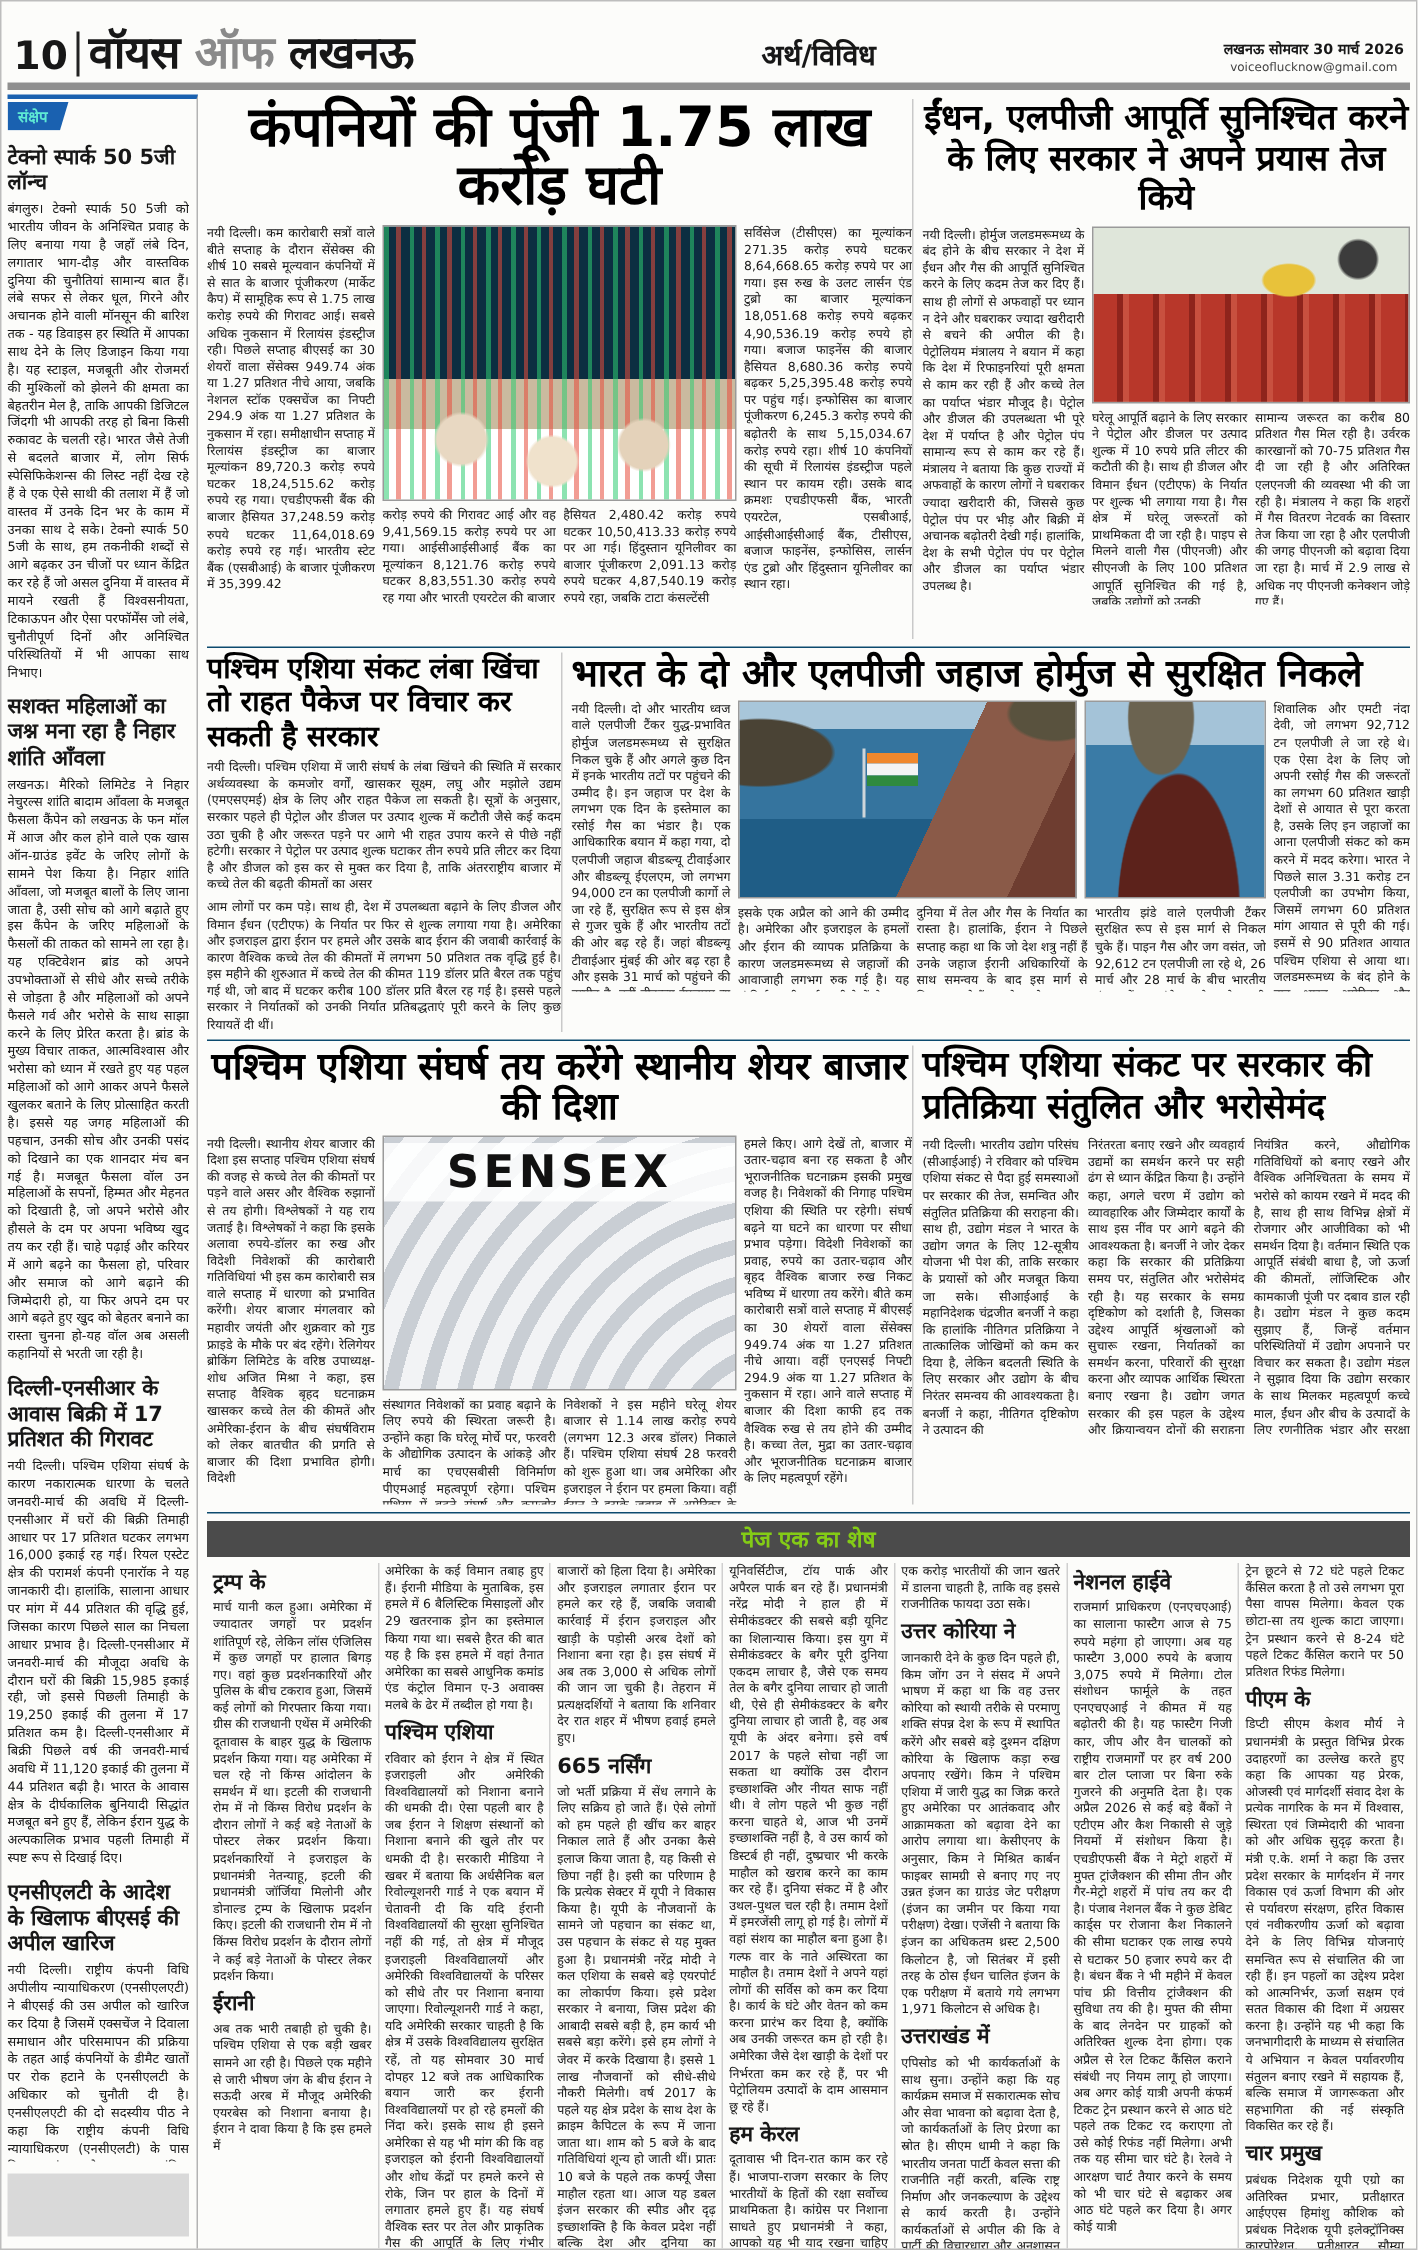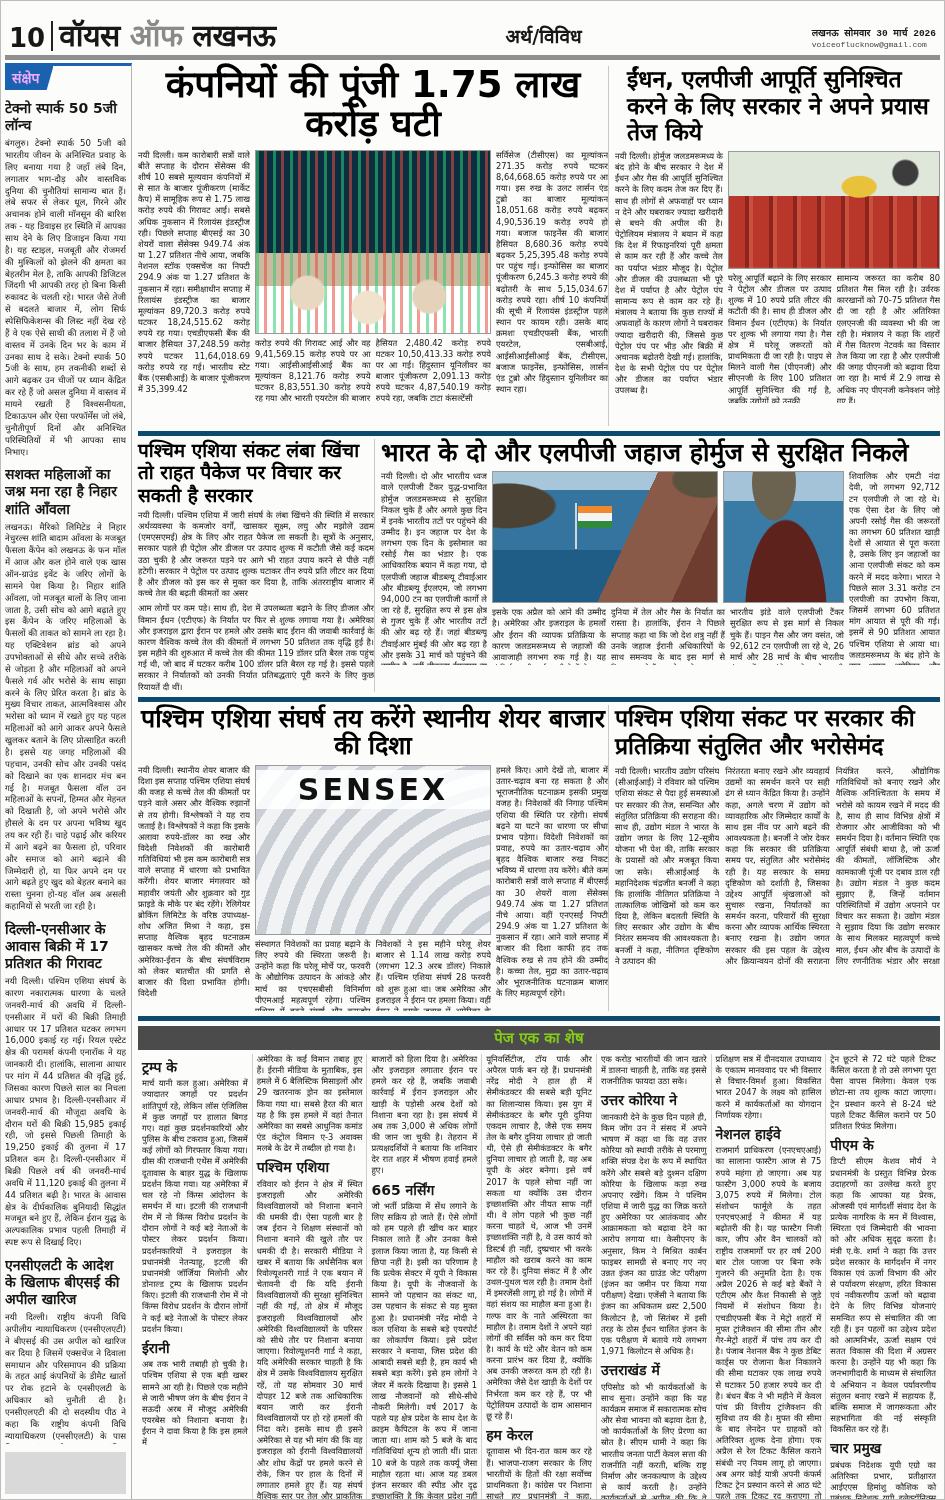--- a/index.html
+++ b/index.html
@@ -7,52 +7,52 @@
         font-family:"DejaVu Sans",sans-serif;color:#171717;overflow:hidden;
         border:1px solid #bdbdbd;box-sizing:border-box;padding:4px 4px 0 4px;}
   
   .masthead{display:flex;align-items:flex-end;justify-content:space-between;height:44px;padding:2px 4px;}
   .mh-left{display:flex;align-items:flex-end;gap:6px;}
   .pgnum{font-size:26px;font-weight:800;line-height:1;}
   .mh-vbar{display:inline-block;width:2px;height:30px;background:#222;}
   .paper-title{margin:0;font-size:30px;font-weight:800;line-height:1;letter-spacing:-0.5px;}
   .t-of{color:#8a8a8a;}
   .mh-center{font-size:19px;font-weight:800;align-self:flex-end;padding-bottom:2px;}
-  .mh-right{text-align:left;line-height:1.25;padding-bottom:1px;font-family:Liberation Mono, monospace;}
+  .mh-right{text-align:center;line-height:1.25;padding-bottom:1px;}
   .mh-date{font-size:9.5px;font-weight:700;}
   .mh-mail{font-size:8px;color:#444;}
   .mh-rule{height:5px;background:#8f8f8f;margin:2px 0 3px 0;}
   
   .main{display:flex;}
   
   .rail{width:121px;flex:0 0 121px;border-right:1px solid #b3b3b3;padding-right:5px;border-top:3px solid #1a61b0;}
-  .rail-tab{display:inline-block;background:#1a61b0;color:#f0abfc;font-weight:700;font-size:14px;
+  .rail-tab{display:inline-block;background:#1a61b0;color:#5eead4;font-weight:700;font-size:10px;
             padding:2px 14px 3px 7px;margin:0 0 2px 0;clip-path:polygon(0 0,100% 0,86% 100%,0 100%);}
   .rail-body{height:1352px;overflow:hidden;}
   .rail h3{font-size:14px;line-height:1.22;margin:8px 0 4px 0;font-weight:800;}
   .rail p{font-size:8.6px;line-height:1.38;text-align:justify;margin:0;}
   .rail-ad{height:42px;background:#d9d9d9;margin-top:8px;}
   
   .content{flex:1;min-width:0;padding-left:6px;}
-  .band{display:flex;border-bottom:5px solid #0c4a6e;padding:3px 0 5px 0;}
+  .band{display:flex;border-bottom:1px solid #0c4a6e;padding:3px 0 5px 0;}
   .col{font-size:8.3px;line-height:1.345;text-align:justify;overflow:hidden;}
   .vsep{border-left:1px solid #c9c9c9;padding-left:6px;}
   h2{font-weight:800;color:#000;}
   
   .lead-art{width:470px;flex:0 0 470px;}
   .h-lead{font-size:37px;line-height:1.05;margin:0 0 6px 0;text-align:center;}
   .lead-body{display:flex;gap:5px;height:276px;}
   .lead-body .w1{width:112px;flex:0 0 112px;}
   .lead-mid{width:236px;flex:0 0 236px;display:flex;flex-direction:column;gap:4px;min-height:0;}
   .lead-mid .row,{display:flex;}
   .row2{display:flex;gap:5px;flex:1;min-height:0;}
   .row2 .col{flex:1;}
   .lead-body .w4{flex:1;}
   .fuel-art{flex:1;min-width:0;}
-  .h-fuel{font-size:23px;line-height:1.16;margin:0 0 5px 12px;}
+  .h-fuel{font-size:23px;line-height:1.16;margin:0 0 5px 0;text-align:center;}
   .fuel-body{display:flex;gap:5px;height:252px;}
   .fuel-body .w1{width:108px;flex:0 0 108px;}
   .fuel-mid{flex:1;display:flex;flex-direction:column;gap:4px;min-height:0;}
   
   .relief-art{width:236px;flex:0 0 236px;}
   .h-relief{font-size:19px;line-height:1.18;margin:0 0 4px 0;}
   .relief-body{display:flex;gap:5px;height:182px;flex-direction:column;}
   .relief-body .col{flex:1;}
   .ships-art{flex:1;min-width:0;}
   .h-ships{font-size:25px;line-height:1.1;margin:0 0 5px 0;}
@@ -281,21 +281,20 @@
             <div>दूतावास भी दिन-रात काम कर रहे हैं। भाजपा-राजग सरकार के लिए भारतीयों के हितों की रक्षा सर्वोच्च प्राथमिकता है। कांग्रेस पर निशाना साधते हुए प्रधानमंत्री ने कहा, आपको यह भी याद रखना चाहिए कि कांग्रेस इस संवेदनशील मुद्दे पर किस तरह के बयान दे रही है - वे खतरनाक हैं। कांग्रेस खाड़ी देशों में रहने वाले लगभग</div>
           </div>
           <div class="rcol">
             <div>एक करोड़ भारतीयों की जान खतरे में डालना चाहती है, ताकि वह इससे राजनीतिक फायदा उठा सके।</div>
             <div class="rh">उत्तर कोरिया ने</div>
             <div>जानकारी देने के कुछ दिन पहले ही, किम जोंग उन ने संसद में अपने भाषण में कहा था कि वह उत्तर कोरिया को स्थायी तरीके से परमाणु शक्ति संपन्न देश के रूप में स्थापित करेंगे और सबसे बड़े दुश्मन दक्षिण कोरिया के खिलाफ कड़ा रुख अपनाए रखेंगे। किम ने पश्चिम एशिया में जारी युद्ध का जिक्र करते हुए अमेरिका पर आतंकवाद और आक्रामकता को बढ़ावा देने का आरोप लगाया था। केसीएनए के अनुसार, किम ने मिश्रित कार्बन फाइबर सामग्री से बनाए गए नए उन्नत इंजन का ग्राउंड जेट परीक्षण (इंजन का जमीन पर किया गया परीक्षण) देखा। एजेंसी ने बताया कि इंजन का अधिकतम थ्रस्ट 2,500 किलोटन है, जो सितंबर में इसी तरह के ठोस ईंधन चालित इंजन के एक परीक्षण में बताये गये लगभग 1,971 किलोटन से अधिक है।</div>
             <div class="rh">उत्तराखंड में</div>
             <div>एपिसोड को भी कार्यकर्ताओं के साथ सुना। उन्होंने कहा कि यह कार्यक्रम समाज में सकारात्मक सोच और सेवा भावना को बढ़ावा देता है, जो कार्यकर्ताओं के लिए प्रेरणा का स्रोत है। सीएम धामी ने कहा कि भारतीय जनता पार्टी केवल सत्ता की राजनीति नहीं करती, बल्कि राष्ट्र निर्माण और जनकल्याण के उद्देश्य से कार्य करती है। उन्होंने कार्यकर्ताओं से अपील की कि वे पार्टी की विचारधारा और अनुशासन को आत्मसात करते हुए सरकार की योजनाओं को अंतिम पंक्ति के व्यक्ति तक पहुंचाने में सक्रिय भूमिका निभाएं।</div>
           </div>
           <div class="rcol">
-            <div>प्रशिक्षण सत्र में दीनदयाल उपाध्याय के एकात्म मानववाद पर भी विस्तार से विचार-विमर्श हुआ। विकसित भारत 2047 के लक्ष्य को हासिल करने में कार्यकर्ताओं का योगदान निर्णायक रहेगा।</div>
             <div class="rh">नेशनल हाईवे</div>
             <div>राजमार्ग प्राधिकरण (एनएचएआई) का सालाना फास्टैग आज से 75 रुपये महंगा हो जाएगा। अब यह फास्टैग 3,000 रुपये के बजाय 3,075 रुपये में मिलेगा। टोल संशोधन फार्मूले के तहत एनएचएआई ने कीमत में यह बढ़ोतरी की है। यह फास्टैग निजी कार, जीप और वैन चालकों को राष्ट्रीय राजमार्गों पर हर वर्ष 200 बार टोल प्लाजा पर बिना रुके गुजरने की अनुमति देता है। एक अप्रैल 2026 से कई बड़े बैंकों ने एटीएम और कैश निकासी से जुड़े नियमों में संशोधन किया है। एचडीएफसी बैंक ने मेट्रो शहरों में मुफ्त ट्रांजैक्शन की सीमा तीन और गैर-मेट्रो शहरों में पांच तय कर दी है। पंजाब नेशनल बैंक ने कुछ डेबिट कार्ड्स पर रोजाना कैश निकालने की सीमा घटाकर एक लाख रुपये से घटाकर 50 हजार रुपये कर दी है। बंधन बैंक ने भी महीने में केवल पांच फ्री वित्तीय ट्रांजैक्शन की सुविधा तय की है। मुफ्त की सीमा के बाद लेनदेन पर ग्राहकों को अतिरिक्त शुल्क देना होगा। एक अप्रैल से रेल टिकट कैंसिल कराने संबंधी नए नियम लागू हो जाएगा। अब अगर कोई यात्री अपनी कंफर्म टिकट ट्रेन प्रस्थान करने से आठ घंटे पहले तक टिकट रद कराएगा तो उसे कोई रिफंड नहीं मिलेगा। अभी तक यह सीमा चार घंटे है। रेलवे ने आरक्षण चार्ट तैयार करने के समय को भी चार घंटे से बढ़ाकर अब आठ घंटे पहले कर दिया है। अगर कोई यात्री</div>
           </div>
           <div class="rcol">
             <div>ट्रेन छूटने से 72 घंटे पहले टिकट कैंसिल करता है तो उसे लगभग पूरा पैसा वापस मिलेगा। केवल एक छोटा-सा तय शुल्क काटा जाएगा। ट्रेन प्रस्थान करने से 8-24 घंटे पहले टिकट कैंसिल कराने पर 50 प्रतिशत रिफंड मिलेगा।</div>
             <div class="rh">पीएम के</div>
             <div>डिप्टी सीएम केशव मौर्य ने प्रधानमंत्री के प्रस्तुत विभिन्न प्रेरक उदाहरणों का उल्लेख करते हुए कहा कि आपका यह प्रेरक, ओजस्वी एवं मार्गदर्शी संवाद देश के प्रत्येक नागरिक के मन में विश्वास, स्थिरता एवं जिम्मेदारी की भावना को और अधिक सुदृढ़ करता है। मंत्री ए.के. शर्मा ने कहा कि उत्तर प्रदेश सरकार के मार्गदर्शन में नगर विकास एवं ऊर्जा विभाग की ओर से पर्यावरण संरक्षण, हरित विकास एवं नवीकरणीय ऊर्जा को बढ़ावा देने के लिए विभिन्न योजनाएं समन्वित रूप से संचालित की जा रही हैं। इन पहलों का उद्देश्य प्रदेश को आत्मनिर्भर, ऊर्जा सक्षम एवं सतत विकास की दिशा में अग्रसर करना है। उन्होंने यह भी कहा कि जनभागीदारी के माध्यम से संचालित ये अभियान न केवल पर्यावरणीय संतुलन बनाए रखने में सहायक हैं, बल्कि समाज में जागरूकता और सहभागिता की नई संस्कृति विकसित कर रहे हैं।</div>
             <div class="rh">चार प्रमुख</div>
             <div>प्रबंधक निदेशक यूपी एग्रो का अतिरिक्त प्रभार, प्रतीक्षारत आईएएस हिमांशु कौशिक को प्रबंधक निदेशक यूपी इलेक्ट्रॉनिक्स कारपोरेशन, प्रतीक्षारत सौम्या गुरुरानी को नगर आयुक्त नगर निगम शाहजहांपुर, शाहजहांपुर नगर आयुक्त रहे डॉ. विपिन कुमार मिश्र को अपर प्रबंध निदेशक, राज्य सड़क परिवहन निगम बनाया है।</div>
           </div>

